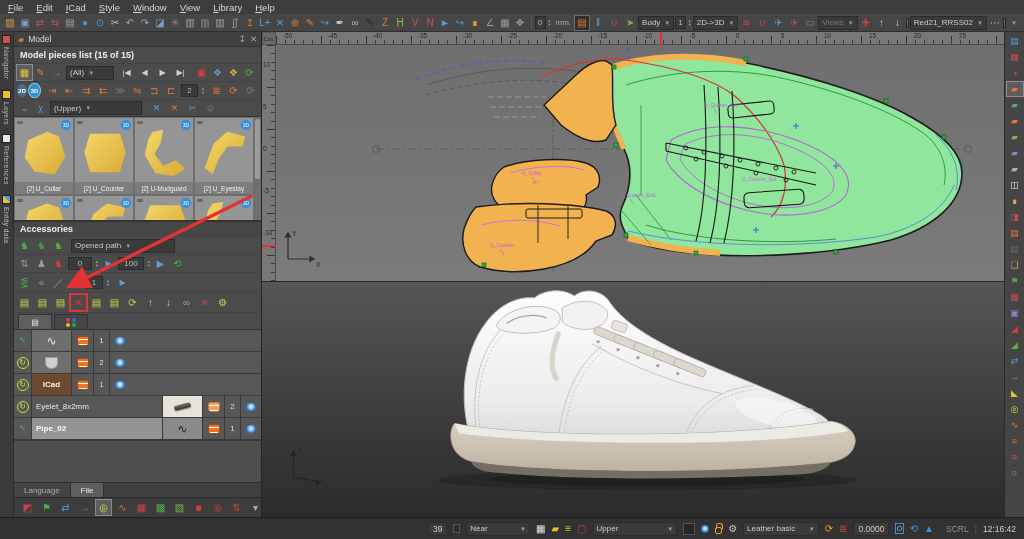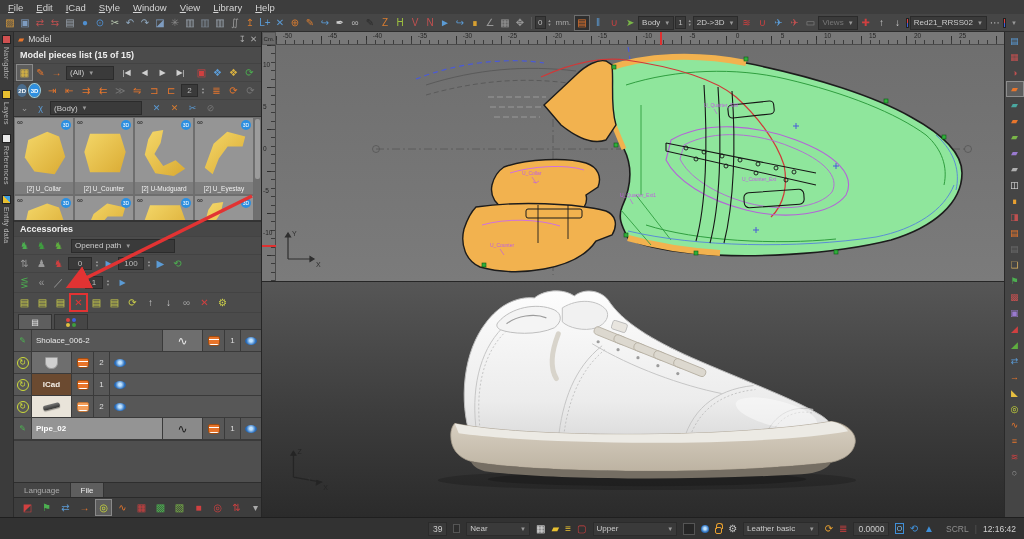--- a/index.html
+++ b/index.html
@@ -319,21 +319,21 @@
           <span class="picon" style="color: rgb(119, 119, 119);">⟳</span>
       </span>
     </div>
 
     <div class="prow" style="height:17px;">
       <span style="display:inline-flex;gap:1px;">
         <span class="picon" style="font-size: 9px; color: rgb(154, 154, 154);">⌄</span>
           <span class="picon" style="font-size: 9px; color: rgb(91, 155, 213);">χ</span>
       </span>
       <span class="pselect" style="width:92px;">
-          <span>(Body)</span>
+          <span>(Upper)</span>
           <span class="car">▼</span>
         </span>
       <span style="display:inline-flex;gap:3px;margin-left:5px;">
         <span class="picon" style="font-size: 9px; color: rgb(91, 155, 213);">✕</span>
           <span class="picon" style="font-size: 9px; color: rgb(216, 124, 48);">✕</span>
           <span class="picon" style="font-size: 9px; color: rgb(91, 155, 213);">✂</span>
           <span class="picon" style="font-size: 9px; color: rgb(119, 119, 119);">⊘</span>
       </span>
     </div>
 
@@ -476,21 +476,20 @@
             <span class="dot" style="background:#3f9d3f;"></span>
         </span>
       </div>
     </div>
 
     <div class="acc-table">
       <div class="arow">
           <span class="acell c-icon">
             <span style="color: rgb(76, 175, 80);">✎</span>
           </span>
-          <span class="acell aname">Sholace_006-2</span>
           <span class="acell c-thumb t-curve">
             <span>∿</span>
             <span></span>
             <span></span>
             <b></b>
           </span>
           <span class="acell c-basket">
             <span class="basket"></span>
           </span>
           <span class="acell c-num">1</span>
@@ -531,20 +530,21 @@
           </span>
           <span class="acell c-num">1</span>
           <span class="acell c-eye">
             <span class="eye"></span>
           </span>
         </div>
         <div class="arow">
           <span class="acell c-icon">
             <span class="circ" style="color: rgb(205, 220, 57);">↻</span>
           </span>
+          <span class="acell aname">Eyelet_8x2mm</span>
           <span class="acell c-thumb t-eyelet">
             <span></span>
             <span></span>
             <span class="eyelet-shape"></span>
             <b></b>
           </span>
           <span class="acell c-basket">
             <span class="basket light"></span>
           </span>
           <span class="acell c-num">2</span>

